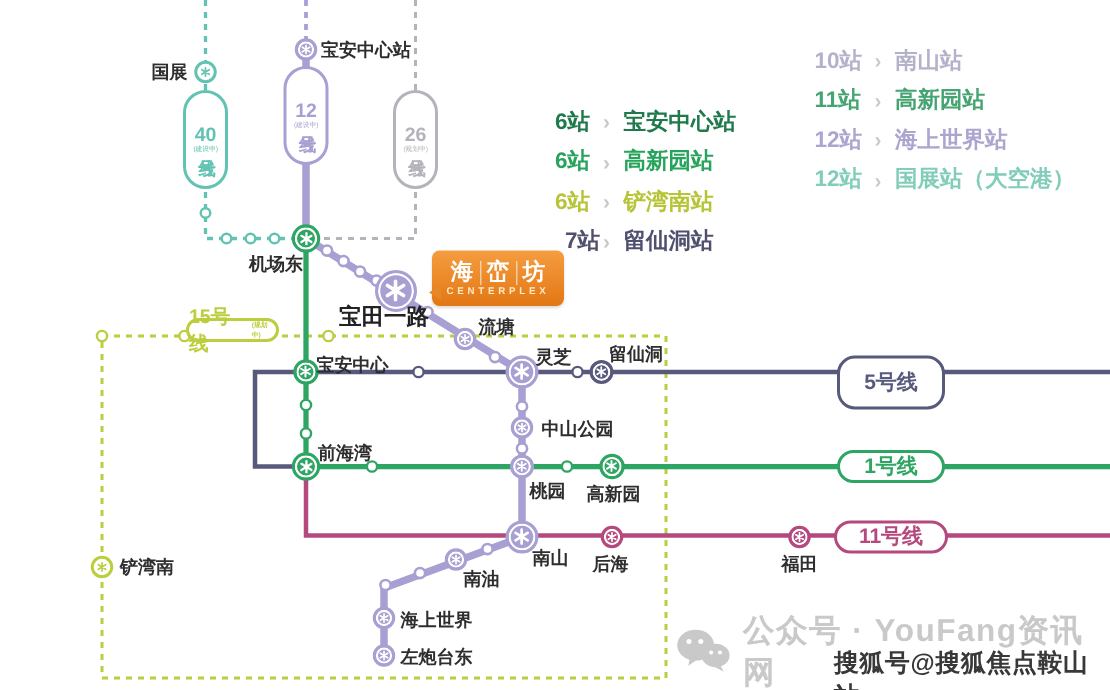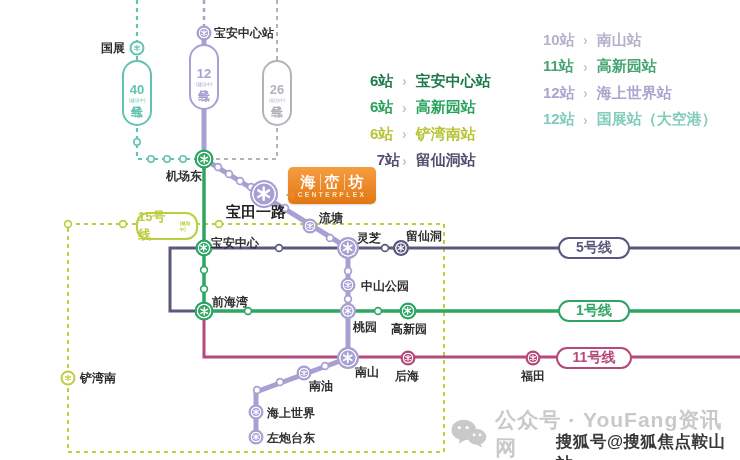--- a/index.html
+++ b/index.html
@@ -271,25 +271,25 @@
     <span class="vnum">12</span>
     <span class="vchars">号线</span>
     <span class="vnote">(建设中)</span>
   </div>
   <div class="vbadge c26" style="left:262px;top:60px">
     <span class="vnum">26</span>
     <span class="vchars">号线</span>
     <span class="vnote">(规划中)</span>
   </div>
 
-  <div class="hbadge c15" style="left:136px;top:212px;width:62px;height:28px;font-size:13px">
+  <div class="hbadge c15" style="left:124px;top:212px;width:62px;height:16px;font-size:13px">
     <span>15号线</span>
     <span class="hnote">(规划中)</span>
   </div>
-  <div class="hbadge c5" style="left:558px;top:237px;width:72px;height:22px">
+  <div class="hbadge c5" style="left:558px;top:237px;width:72px;height:36px">
     <span>5号线</span>
   </div>
   <div class="hbadge c1" style="left:558px;top:300px;width:72px;height:22px">
     <span>1号线</span>
   </div>
   <div class="hbadge c11" style="left:556px;top:347px;width:76px;height:22px">
     <span>11号线</span>
   </div>
 
   <div class="project">

